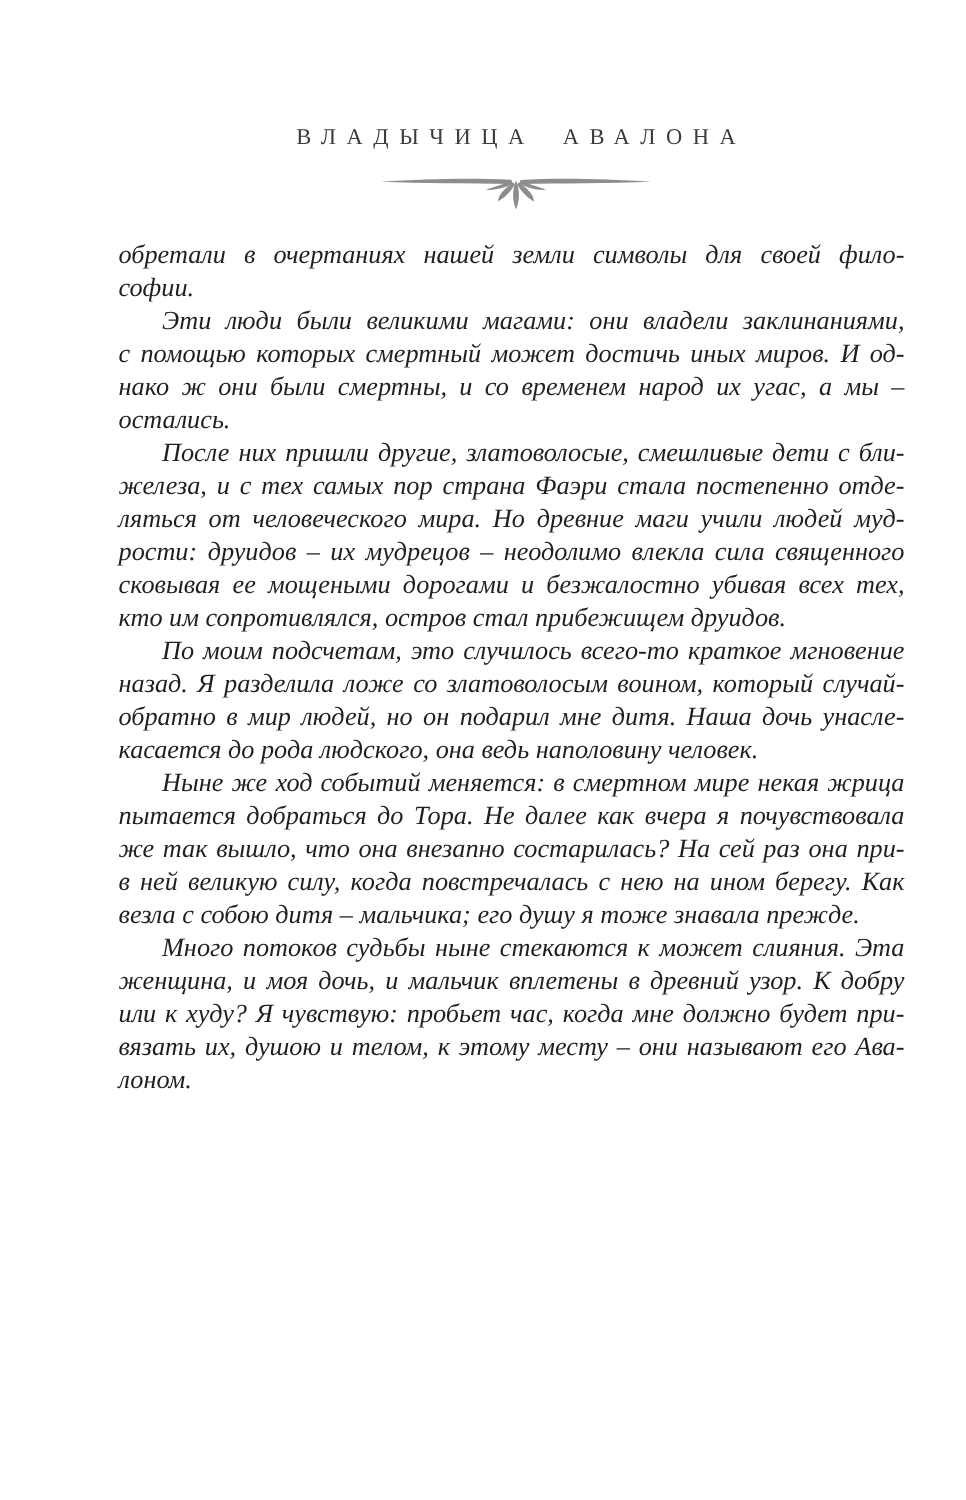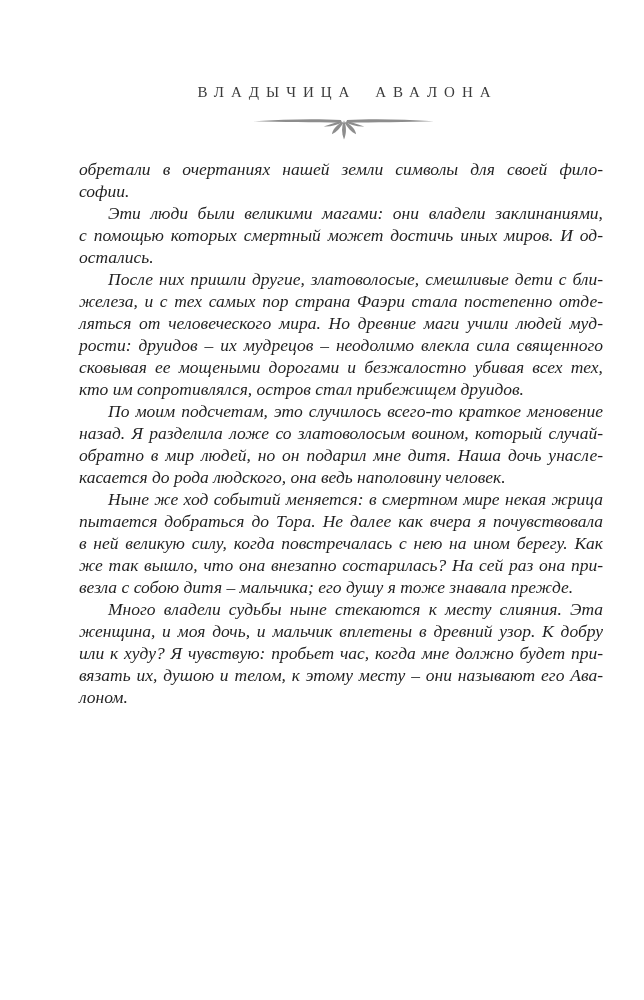--- a/index.html
+++ b/index.html
@@ -86,36 +86,37 @@
         <path d="M95 7.5 C 92.3 14, 92.3 21, 95 27.5 C 97.7 21, 97.7 14, 95 7.5 Z"></path>
       </g>
     </svg>
   </div>
 
   <div class="body-text">
       <div class="line">обретали в очертаниях нашей земли символы для своей фило-</div>
       <div class="line last">софии.</div>
       <div class="line indent">Эти люди были великими магами: они владели заклинаниями,</div>
       <div class="line">с помощью которых смертный может достичь иных миров. И од-</div>
+      <div class="line">нако ж они были смертны, и со временем народ их угас, а мы –</div>
       <div class="line last">остались.</div>
       <div class="line indent">После них пришли другие, златоволосые, смешливые дети с бли-</div>
       <div class="line">железа, и с тех самых пор страна Фаэри стала постепенно отде-</div>
       <div class="line">ляться от человеческого мира. Но древние маги учили людей муд-</div>
       <div class="line">рости: друидов – их мудрецов – неодолимо влекла сила священного</div>
       <div class="line">сковывая ее мощеными дорогами и безжалостно убивая всех тех,</div>
       <div class="line last">кто им сопротивлялся, остров стал прибежищем друидов.</div>
       <div class="line indent">По моим подсчетам, это случилось всего-то краткое мгновение</div>
       <div class="line">назад. Я разделила ложе со златоволосым воином, который случай-</div>
       <div class="line">обратно в мир людей, но он подарил мне дитя. Наша дочь унасле-</div>
       <div class="line last">касается до рода людского, она ведь наполовину человек.</div>
       <div class="line indent">Ныне же ход событий меняется: в смертном мире некая жрица</div>
       <div class="line">пытается добраться до Тора. Не далее как вчера я почувствовала</div>
+      <div class="line">же так вышло, что она внезапно состарилась? На сей раз она при-</div>
       <div class="line">в ней великую силу, когда повстречалась с нею на ином берегу. Как</div>
-      <div class="line">же так вышло, что она внезапно состарилась? На сей раз она при-</div>
       <div class="line last">везла с собою дитя – мальчика; его душу я тоже знавала прежде.</div>
-      <div class="line indent">Много владели судьбы ныне стекаются к месту слияния. Эта</div>
+      <div class="line indent">Много потоков судьбы ныне стекаются к может слияния. Эта</div>
       <div class="line">женщина, и моя дочь, и мальчик вплетены в древний узор. К добру</div>
       <div class="line">или к худу? Я чувствую: пробьет час, когда мне должно будет при-</div>
       <div class="line">вязать их, душою и телом, к этому месту – они называют его Ава-</div>
       <div class="line last">лоном.</div>
     </div>
 
 </div>
 
 </body></html>

